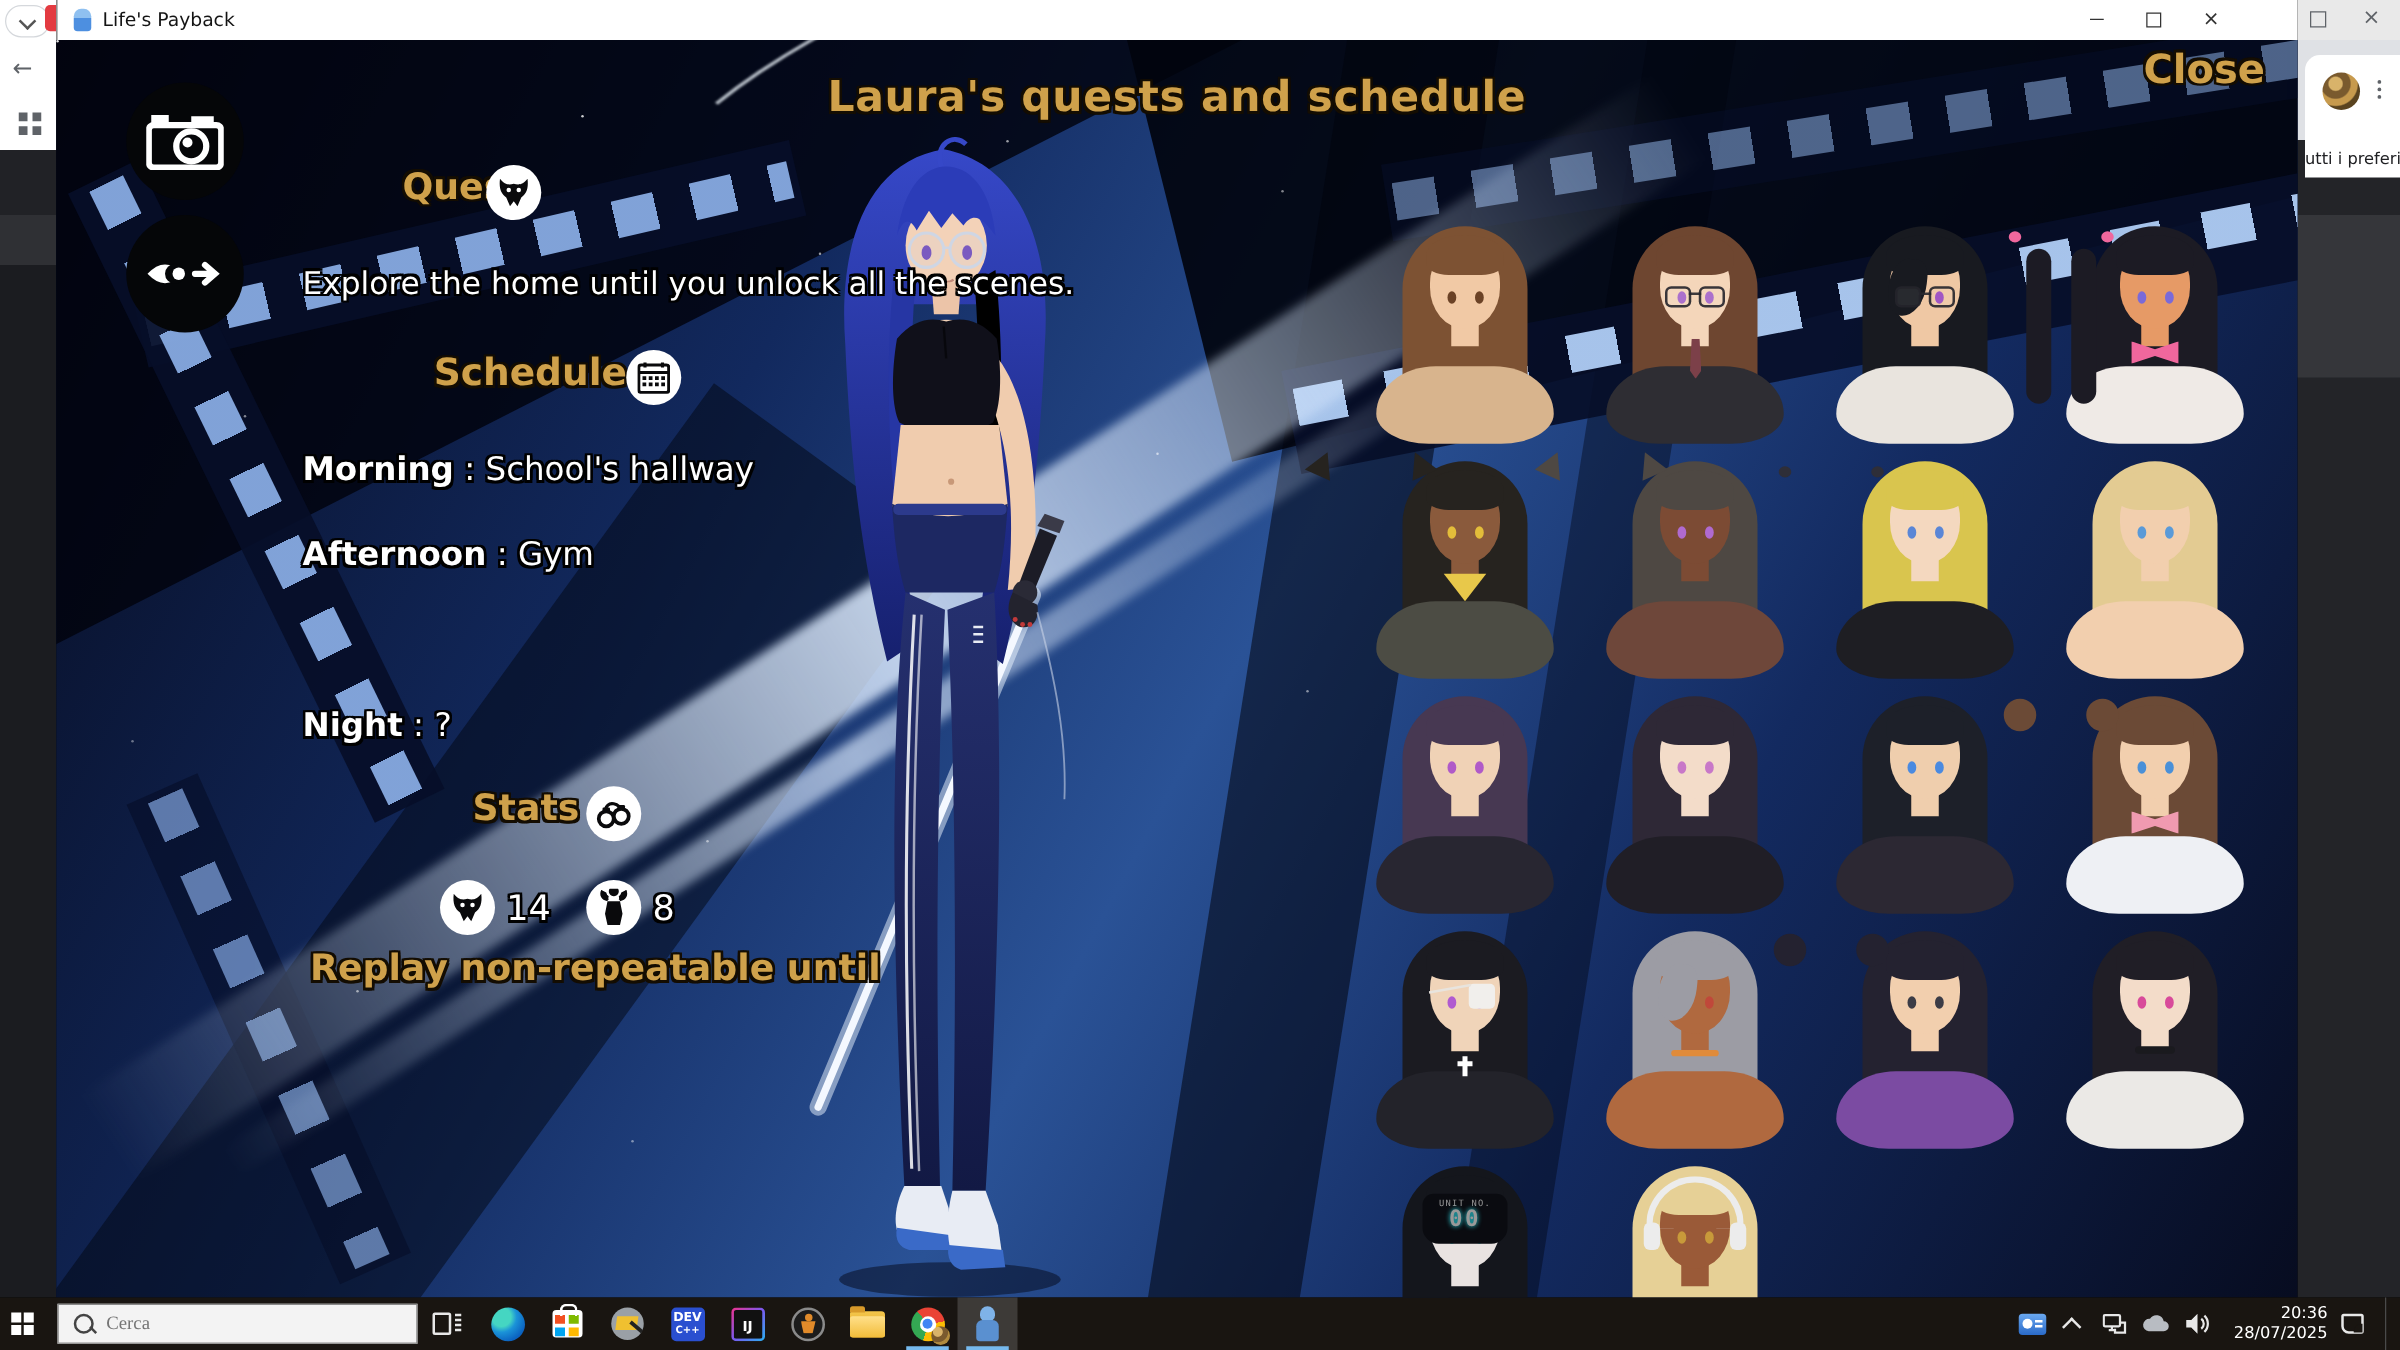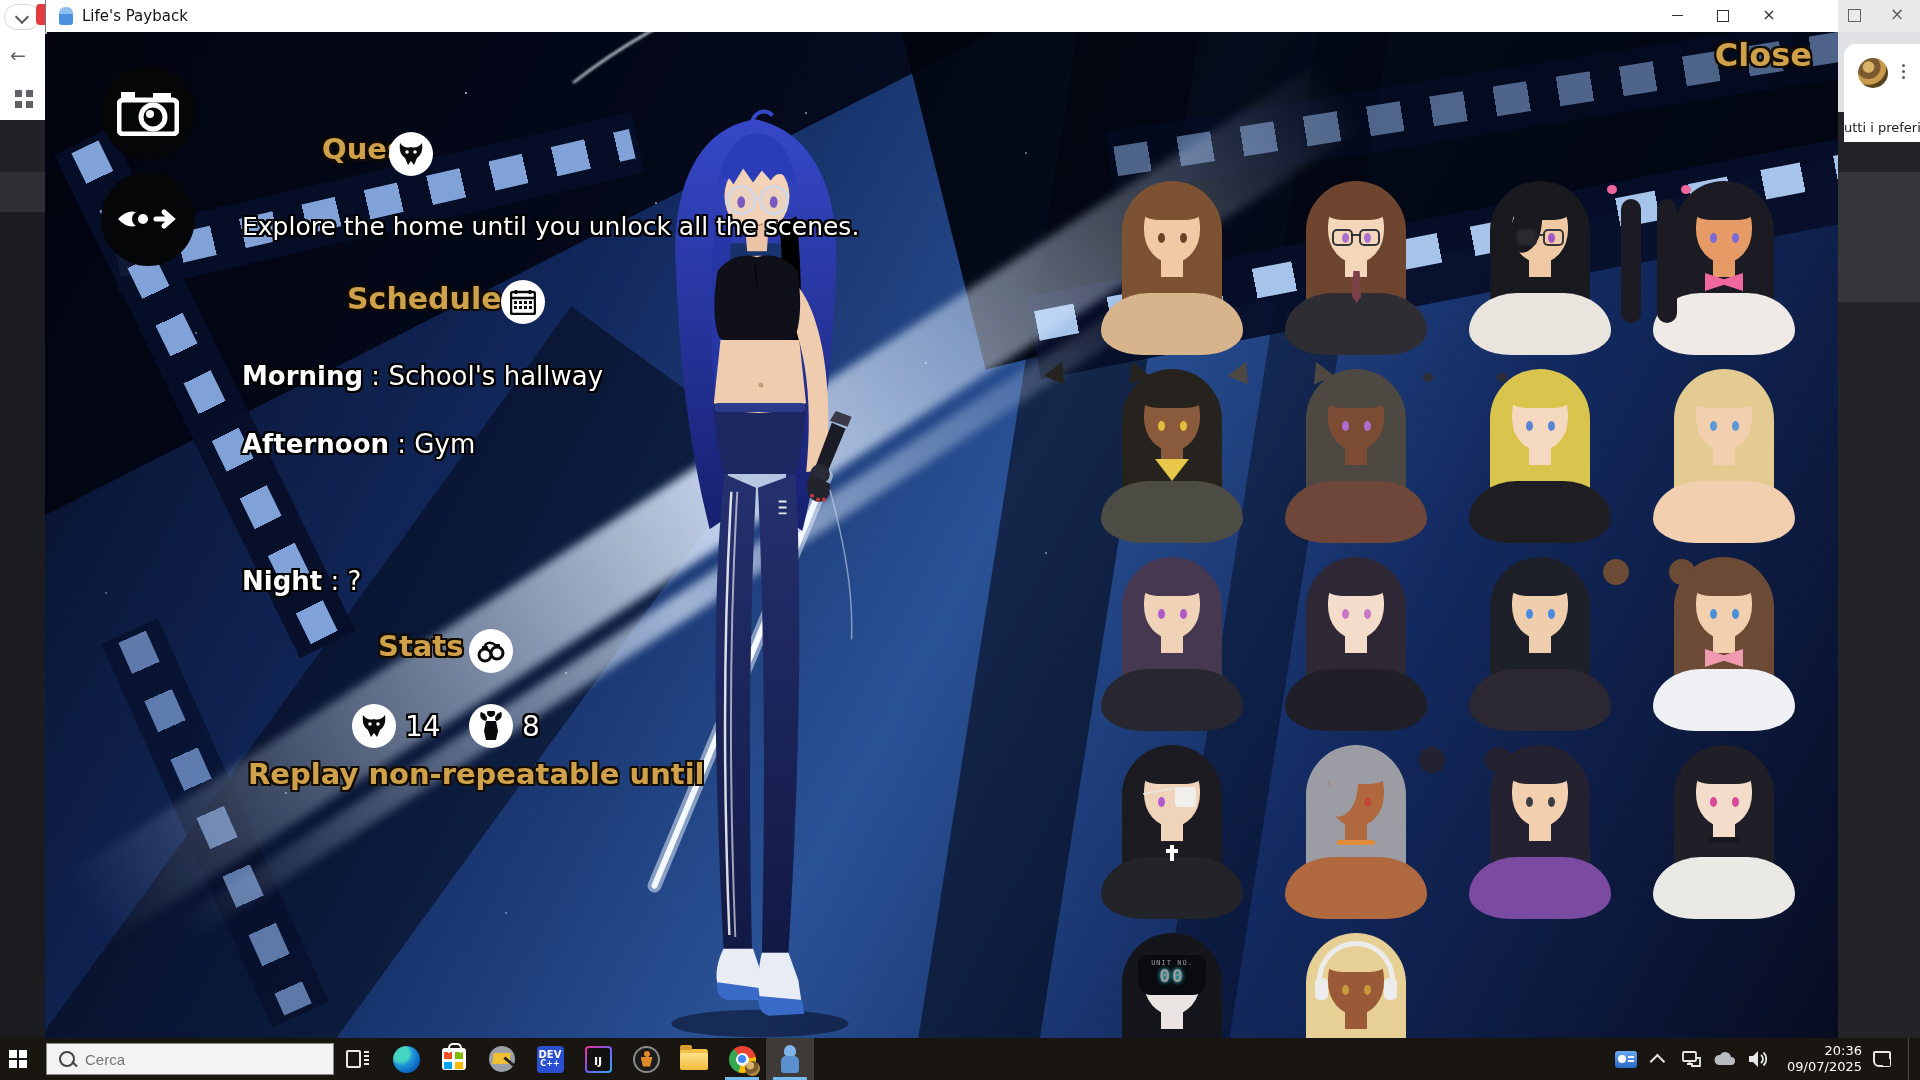--- a/index.html
+++ b/index.html
@@ -136,21 +136,21 @@
   .f-visor .v1{display:block;font-size:7px;letter-spacing:1px;margin-top:4px}
   .f-visor .v2{display:block;font-size:18px;font-weight:bold;letter-spacing:2px;line-height:1;text-shadow:0 0 4px #2ee6f0}
 
   
   #taskbar{position:absolute;left:0;top:1038px;width:1920px;height:42px;background:#191511;display:flex;align-items:center}
   #start{width:46px;height:42px;display:flex;align-items:center;justify-content:center}
   #start i{width:8px;height:8px;background:#fff;box-shadow:10px 0 0 #fff,0 10px 0 #fff,10px 10px 0 #fff;margin:-10px 10px 0 -10px}
   #searchbox{width:288px;height:32px;background:#f3f3f3;border:1px solid #8a8a8a;display:flex;align-items:center;box-sizing:border-box}
   .mag{width:12px;height:12px;border:2px solid #444;border-radius:50%;margin:0 8px 0 12px;position:relative}
   .mag::after{content:"";position:absolute;left:10px;top:10px;width:7px;height:2px;background:#444;transform:rotate(45deg)}
-  #searchbox input{flex:1;border:none;background:transparent;outline:none;font-size:15px;color:#333;font-family:Liberation Sans, sans-serif}
+  #searchbox input{flex:1;border:none;background:transparent;outline:none;font-size:15px;color:#333;font-family:Liberation Serif, serif}
   #tb-icons{display:flex;height:42px}
   .tb-icon{position:relative;width:48px;height:42px;display:flex;align-items:center;justify-content:center}
   .tb-icon.running::after{content:"";position:absolute;left:7px;right:7px;bottom:0;height:3px;background:#76b9ed}
   .tb-icon.active{background:rgba(255,255,255,.16)}
   .ic-edge{width:27px;height:27px;border-radius:50%;background:radial-gradient(circle at 30% 28%,#45d6c2 0 28%,#1b93d8 45%,#0b62c0 75%)}
   .ic-store{position:relative;width:24px;height:22px;background:#fff;border-radius:3px;display:grid;grid-template-columns:9px 9px;gap:2px;padding:4px 0 0 2px;box-sizing:border-box}
   .ic-store::before{content:"";position:absolute;left:6px;top:-5px;width:10px;height:8px;border:2px solid #fff;border-bottom:none;border-radius:5px 5px 0 0}
   .ic-store i{width:8px;height:7px}
   .ic-store i:nth-child(1){background:#f25022}.ic-store i:nth-child(2){background:#7fba00}
   .ic-store i:nth-child(3){background:#00a4ef}.ic-store i:nth-child(4){background:#ffb900}
@@ -289,20 +289,21 @@
     <path d="M282,356 L262,404 L250,398 L268,350 Z" fill="#1c1c26"></path>
     <path d="M284,354 L266,348 L272,338 L288,344 Z" fill="#3a3a48"></path>
     <circle cx="256" cy="402" r="10" fill="#2a2a36"></circle>
     <path d="M246,402 C240,414 242,426 252,430 C262,432 268,424 266,412 Z" fill="#23232e"></path>
     <circle cx="248" cy="424" r="2" fill="#c23a3a"></circle>
       <circle cx="254" cy="428" r="2" fill="#c23a3a"></circle>
       <circle cx="260" cy="428" r="2" fill="#c23a3a"></circle>
     <path d="M266,418 C280,470 290,520 288,570" fill="none" stroke="rgba(200,210,230,.6)" stroke-width="1.5"></path>
   </svg>
 
+  <div id="game-title" class="gold">Laura's quests and schedule</div>
   <div id="close-btn" class="gold">Close</div>
 
   <div class="circle-ico" style="left:56px;top:34px;width:94px;height:94px">
     <svg width="62" height="46" viewBox="0 0 62 46">
       <rect x="2" y="10" width="58" height="34" rx="4" fill="none" stroke="#fff" stroke-width="5"></rect>
       <rect x="4" y="2" width="14" height="7" fill="#fff"></rect>
       <rect x="36" y="3" width="18" height="6" fill="#fff"></rect>
       <circle cx="36" cy="27" r="12" fill="none" stroke="#fff" stroke-width="5"></circle>
       <circle cx="33" cy="24" r="4" fill="#fff"></circle>
     </svg>
@@ -644,20 +645,20 @@
         </svg>
     </span>
     <span class="tray-ic">
       <svg width="22" height="18" viewBox="0 0 22 18">
           <path d="M2,6 h4 l5,-5 v16 l-5,-5 h-4 Z" fill="#e8e8e8"></path>
           <path d="M14,5 a5,5 0 0 1 0,8 M16.5,2.5 a9,9 0 0 1 0,13" fill="none" stroke="#e8e8e8" stroke-width="1.8"></path>
         </svg>
     </span>
     <span id="clock">
       <div>20:36</div>
-      <div>09/07/2025</div>
+      <div>28/07/2025</div>
     </span>
     <span class="tray-ic">
         <span class="ic-notif"></span>
       </span>
     <span id="show-desktop"></span>
   </div>
 </div>
 
 </body></html>

